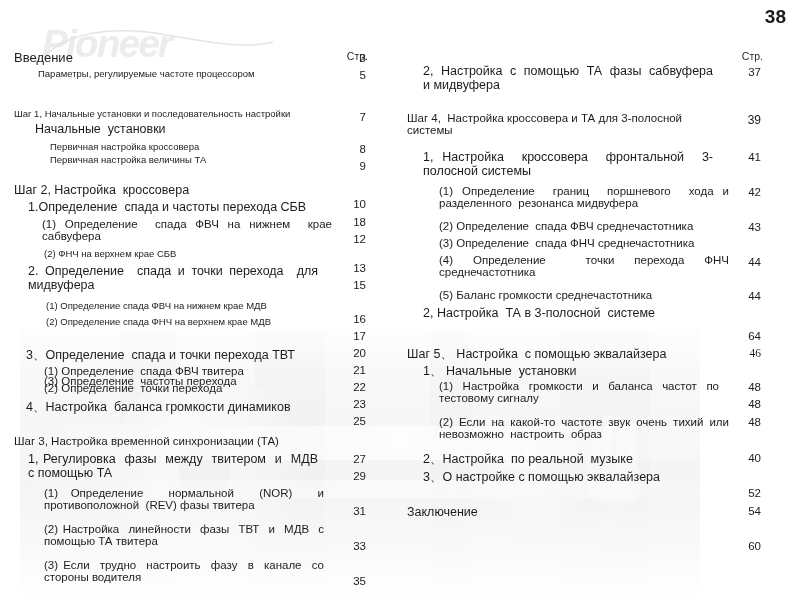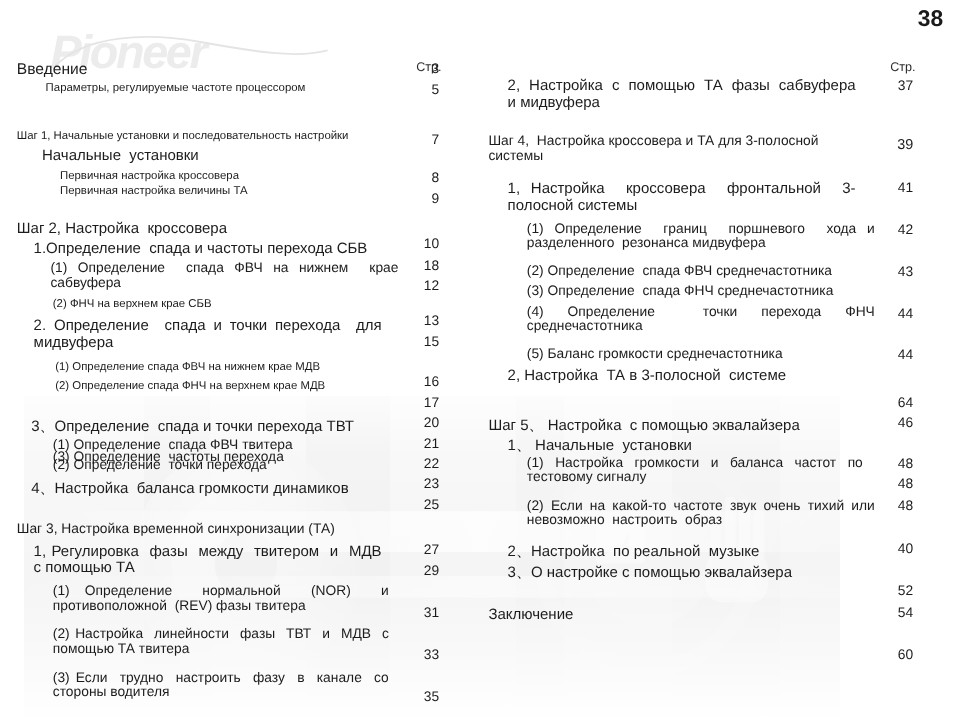--- a/index.html
+++ b/index.html
@@ -370,21 +370,21 @@
       </div>
     <div id="right-pages">
         <div class="pg" style="position: absolute; left: 330px; top: 16px; font-size: 11.5px;">37</div>
         <div class="pg" style="position: absolute; left: 330px; top: 63px; font-size: 12px;">39</div>
         <div class="pg" style="position: absolute; left: 330px; top: 101px; font-size: 11.5px;">41</div>
         <div class="pg" style="position: absolute; left: 330px; top: 136px; font-size: 11.5px;">42</div>
         <div class="pg" style="position: absolute; left: 330px; top: 171px; font-size: 11.5px;">43</div>
         <div class="pg" style="position: absolute; left: 330px; top: 206px; font-size: 11.5px;">44</div>
         <div class="pg" style="position: absolute; left: 330px; top: 240px; font-size: 11.5px;">44</div>
         <div class="pg" style="position: absolute; left: 330px; top: 280px; font-size: 11.5px;">64</div>
-        <div class="pg" style="position: absolute; left: 330px; top: 297px; font-size: 11.5px;">46</div>
+        <div class="pg" style="position: absolute; left: 330px; top: 297px; font-size: 11.5px; font-family: Liberation Serif, serif;">46</div>
         <div class="pg" style="position: absolute; left: 330px; top: 331px; font-size: 11.5px;">48</div>
         <div class="pg" style="position: absolute; left: 330px; top: 348px; font-size: 11.5px;">48</div>
         <div class="pg" style="position: absolute; left: 330px; top: 366px; font-size: 11.5px;">48</div>
         <div class="pg" style="position: absolute; left: 330px; top: 402px; font-size: 11.5px;">40</div>
         <div class="pg" style="position: absolute; left: 330px; top: 437px; font-size: 11.5px;">52</div>
         <div class="pg" style="position: absolute; left: 330px; top: 455px; font-size: 11.5px;">54</div>
         <div class="pg" style="position: absolute; left: 330px; top: 490px; font-size: 11.5px;">60</div>
       </div>
   </div>
 

